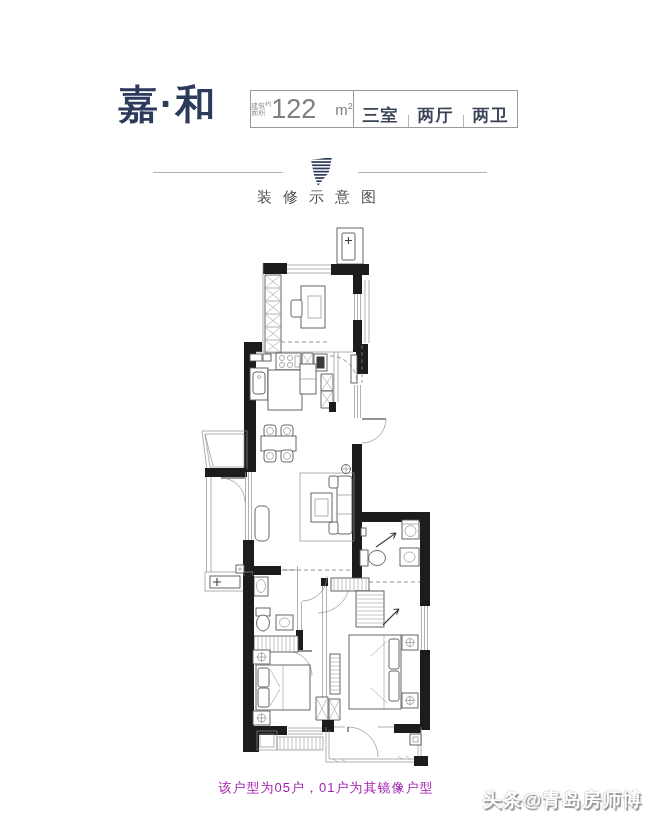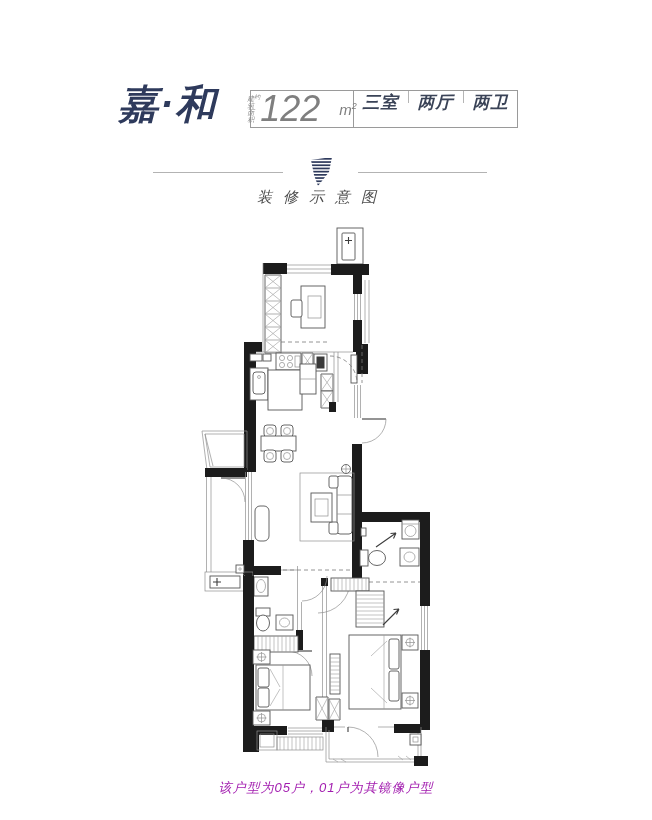--- a/index.html
+++ b/index.html
@@ -1,31 +1,31 @@
 <!DOCTYPE html>
 <html><head>
 <meta charset="utf-8">
 <style>
   html,body{margin:0;padding:0;background:#ffffff;}
   .page{position:relative;width:652px;height:820px;background:#ffffff;overflow:hidden;
-        font-family:"Liberation Sans",sans-serif;font-style:italic;}
+        font-family:"Liberation Sans",sans-serif;}
   
   .unit-title{position:absolute;left:118px;top:82px;margin:0;font-size:40px;line-height:44px;
         font-weight:700;color:#2e3a5c;letter-spacing:2px;}
   .spec-box{position:absolute;left:250px;top:90px;width:268px;height:38px;box-sizing:border-box;
         border:1px solid #9a9a9a;display:flex;align-items:stretch;background:#fff;}
   .spec-area{width:102px;display:flex;align-items:center;justify-content:center;
         border-right:1px solid #9a9a9a;color:#7f7f7f;}
   .area-prefix{display:flex;flex-direction:column;font-size:7px;line-height:7px;color:#8a8a8a;
         margin-right:1px;position:relative;padding-right:5px;}
   .area-note{position:absolute;right:-1px;top:-1px;font-size:6px;color:#8a8a8a;}
-  .area-value{font-size:36px;font-weight:400;letter-spacing:0;}
+  .area-value{font-size:27px;font-weight:400;letter-spacing:0;}
   .area-unit{font-size:15px;margin-left:19px;}
   .area-unit sup{font-size:9px;}
-  .spec-rooms{flex:1;display:flex;align-items:flex-start;justify-content:center;
+  .spec-rooms{flex:1;display:flex;align-items:flex-end;justify-content:center;
         color:#3a4357;font-weight:700;font-size:17px;letter-spacing:1px;}
   .spec-rooms .sep{display:inline-block;width:1px;height:12px;background:#b5b5b5;margin:0 9px;}
   
   .divider-line{position:absolute;top:172px;height:1px;background:#b3b3b3;}
   .divider-line.left{left:153px;width:130px;}
   .divider-line.right{left:358px;width:129px;}
   .leaf-icon{position:absolute;left:308px;top:157px;width:26px;height:30px;}
   .divider-label{position:absolute;left:50%;top:188px;transform:translateX(-53%);
         font-size:15px;color:#4d4d4d;letter-spacing:11px;white-space:nowrap;}
   
@@ -308,13 +308,14 @@
       <path class="g" d="M348,727A30,30 0 0 1 378,757"></path>
       <line class="t" x1="348" y1="727" x2="348" y2="732"></line>
       <rect class="w" x="414" y="756" width="14" height="10"></rect>
       <rect class="f" x="410" y="734" width="11" height="11"></rect>
       <rect class="g" x="413" y="737" width="5" height="5"></rect>
       <path class="h" d="M333,759L338,762M341,759L346,762M398,756L403,760M406,756L411,760"></path>
     </g>
   </svg>
 
   <div class="caption">该户型为05户，01户为其镜像户型</div>
+  <div class="watermark">头条@青岛房师博</div>
 </div>
 
 </body></html>

